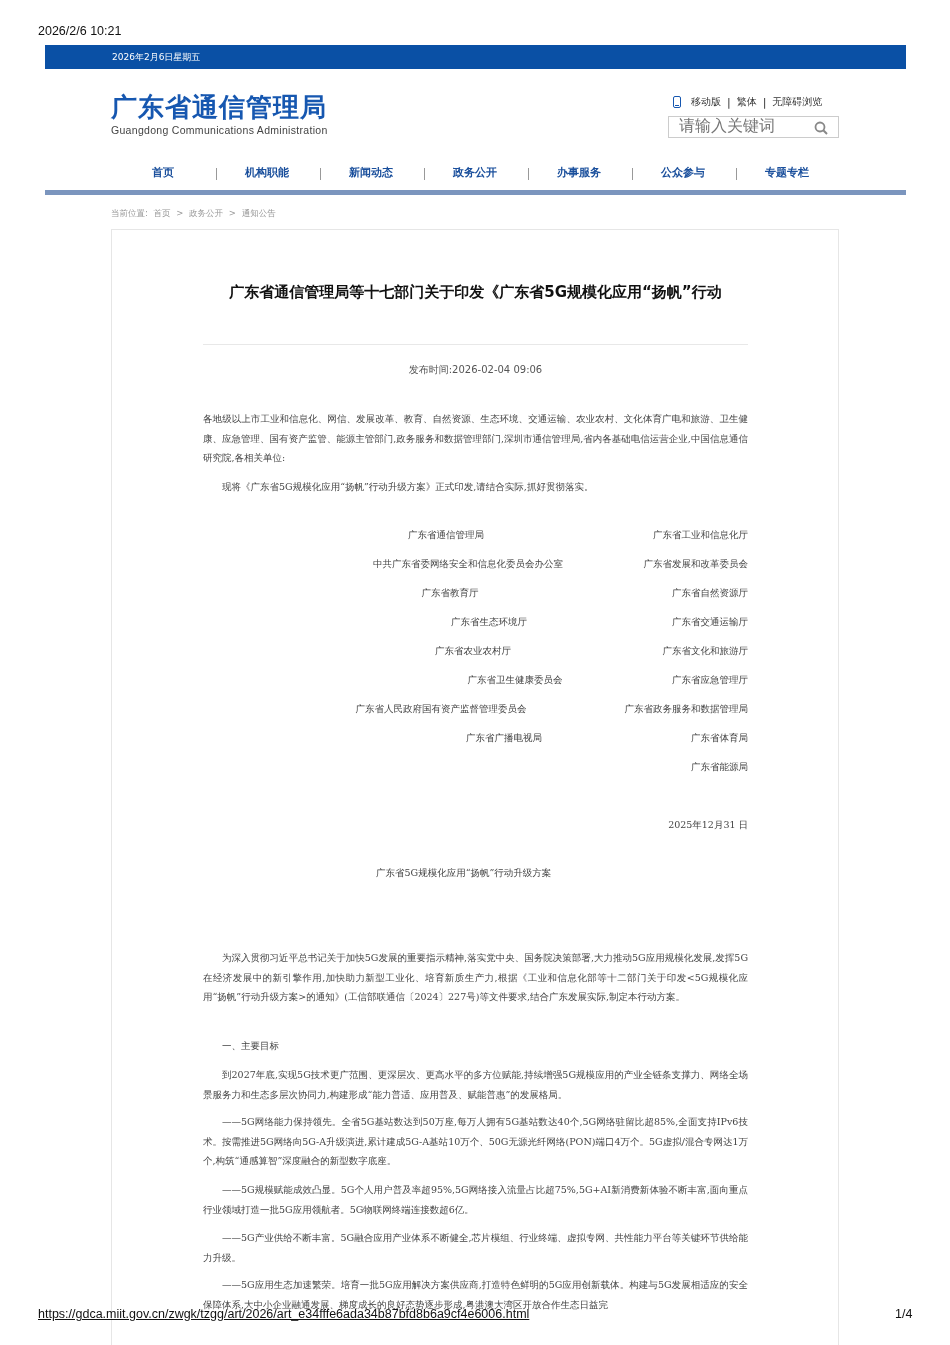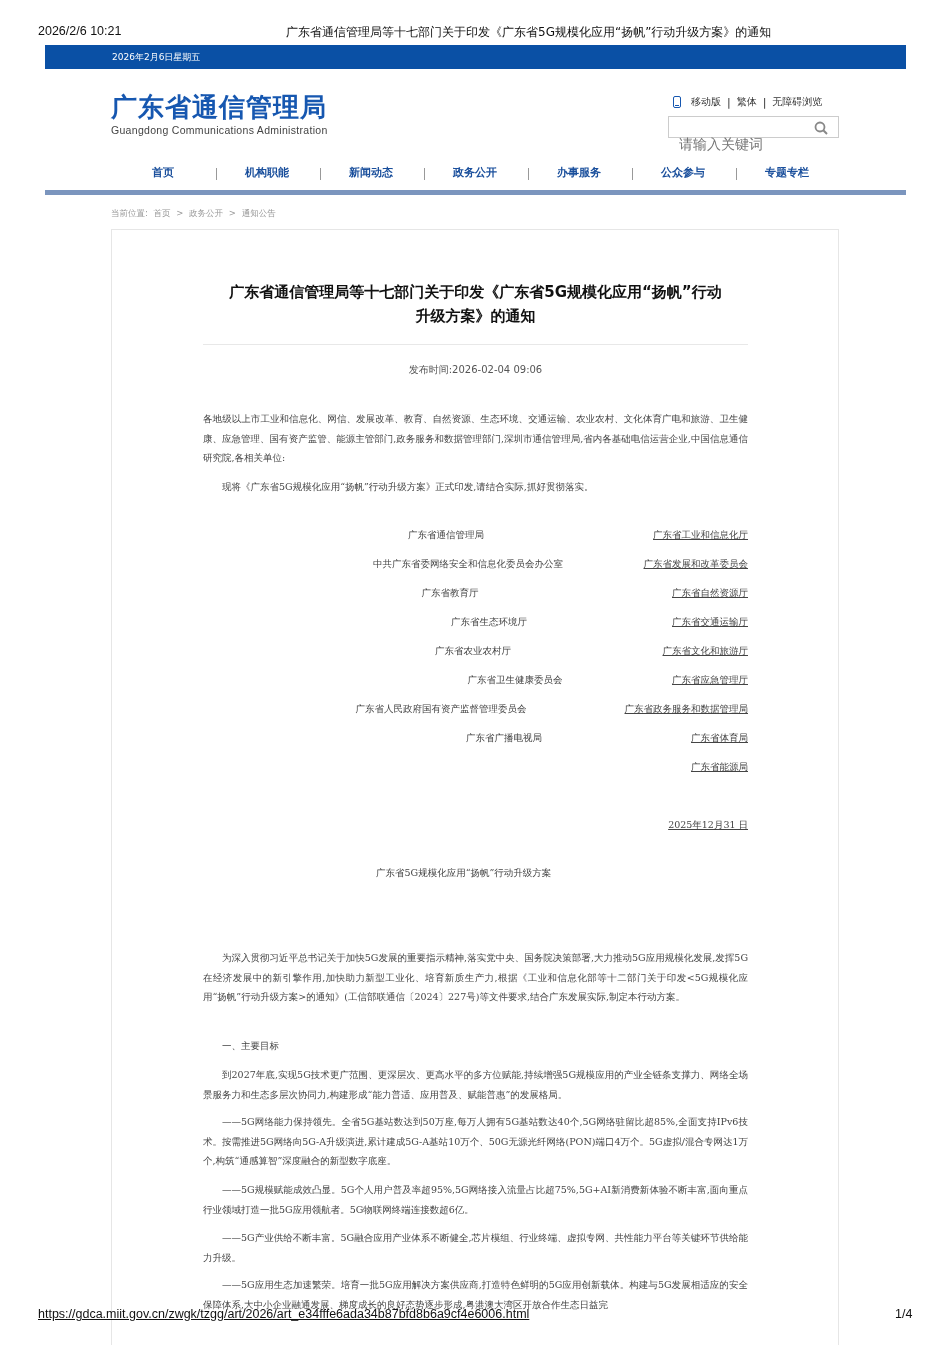--- a/index.html
+++ b/index.html
@@ -13,47 +13,46 @@
   .topbar { position: absolute; top: 45px; left: 45px; width: 861px; height: 24px; background: #0a50a5; }
   .topbar .date { position: absolute; left: 67px; top: 6px; font-size: 9px; color: #fff; }
   .logo { position: absolute; left: 111px; top: 92px; }
   .logo .cn { font-size: 26px; font-weight: bold; color: #1657b0; letter-spacing: 1px; line-height: 30px; }
   .logo .en { font-family: "Liberation Sans", sans-serif; font-size: 10.5px; color: #444; margin-top: 2px; letter-spacing: 0.3px; }
   .tools { position: absolute; left: 673px; top: 95px; font-size: 10px; color: #333; display: flex; align-items: center; }
   .tools .sep { margin: 0 6px; color: #555; font-weight: bold; }
   .phone-icon { width: 8px; height: 12px; border: 1.5px solid #1657b0; border-radius: 2px; margin-right: 10px; position: relative; box-sizing: border-box; }
   .phone-icon::after { content: ""; position: absolute; left: 1px; right: 1px; bottom: 1px; height: 1.5px; background: #1657b0; }
   .search { position: absolute; left: 668px; top: 116px; width: 171px; height: 22px; border: 1px solid #ccc; box-sizing: border-box; }
-  .search input { position: absolute; left: 0; top: 17px; width: 140px; height: 20px; border: none; outline: none; padding: 0 0 0 10px; font-size: 14px; color: #666; background: transparent; font-family: Liberation Sans, sans-serif; }
+  .search input { position: absolute; left: 0; top: 0; width: 140px; height: 20px; border: none; outline: none; padding: 0 0 0 10px; font-size: 16px; color: #666; background: transparent; font-family: Liberation Mono, monospace; }
   .search .search-icon { position: absolute; right: 10px; top: 4px; width: 14px; height: 14px; }
   .nav { position: absolute; top: 165px; left: 45px; width: 861px; height: 22px; }
   .nav .item { position: absolute; top: 0; font-size: 11px; font-weight: bold; color: #1a4f9c; }
   .nav .divider { position: absolute; top: 3px; width: 1px; height: 12px; background: #999; }
   .navbar-line { position: absolute; top: 190px; left: 45px; width: 861px; height: 5px; background: #7b95be; }
   .breadcrumb { position: absolute; top: 208px; left: 111px; font-size: 8.5px; color: #999; }
   .breadcrumb span { margin-right: 3px; }
   .article-box { position: absolute; top: 229px; left: 111px; width: 728px; height: 1120px; border: 1px solid #e6e6e6; border-bottom: none; box-sizing: border-box; }
   .art-title { position: absolute; top: 280px; left: 203px; width: 545px; text-align: center; font-size: 15px; font-weight: bold; color: #111; line-height: 24px; }
   .title-rule { position: absolute; top: 344px; left: 203px; width: 545px; height: 1px; background: #e8e8e8; }
   .pubtime { position: absolute; top: 363px; left: 203px; width: 545px; text-align: center; font-size: 10px; color: #555; }
   .body-text { position: absolute; left: 203px; width: 545px; font-family: "DejaVu Serif", serif; font-size: 9.5px; color: #444; line-height: 19.5px; text-align: justify; margin-top: 28px; }
   .indent { text-indent: 2em; }
   .sig { position: absolute; font-family: "DejaVu Serif", serif; font-size: 9.5px; color: #444; white-space: nowrap; }
   .sig.l { text-align: center; width: 260px; }
-  .sig.r { text-align: right; width: 200px; left: 548px; text-decoration: underline; }
+  .sig.r { text-align: right; width: 200px; left: 548px; }
   .print-footer { position: absolute; top: 1307px; left: 0; width: 950px; font-family: "Liberation Sans", sans-serif; font-size: 12.5px; color: #111; }
   .print-footer .url { position: absolute; left: 38px; text-decoration: underline; }
   .print-footer .page { position: absolute; left: 895px; }
 </style>
 </head>
 <body>
 
 <div class="print-header">
   <span class="ts">2026/2/6 10:21</span>
-  <span class="doc-title">广东省通信管理局等十七部门关于印发《广东省5G规模化应用“扬帆”行动升级方案》的通知</span>
 </div>
 
 <div class="topbar">
   <span class="date">2026年2月6日星期五</span>
 </div>
 
 <div class="logo">
   <div class="cn">广东省通信管理局</div>
   <div class="en">Guangdong Communications Administration</div>
 </div>
@@ -98,21 +97,20 @@
   <span>&gt;</span>
   <span>政务公开</span>
   <span>&gt;</span>
   <span>通知公告</span>
 </div>
 
 <div class="article-box"></div>
 
 <div class="art-title">
   <div>广东省通信管理局等十七部门关于印发《广东省5G规模化应用“扬帆”行动</div>
-  <div>升级方案》的通知</div>
 </div>
 <div class="title-rule"></div>
 <div class="pubtime">发布时间:2026-02-04 09:06</div>
 
 <div class="body-text" style="top:381px">各地级以上市工业和信息化、网信、发展改革、教育、自然资源、生态环境、交通运输、农业农村、文化体育广电和旅游、卫生健康、应急管理、国有资产监管、能源主管部门,政务服务和数据管理部门,深圳市通信管理局,省内各基础电信运营企业,中国信息通信研究院,各相关单位:</div>
 <div class="body-text indent" style="top:449px">现将《广东省5G规模化应用“扬帆”行动升级方案》正式印发,请结合实际,抓好贯彻落实。</div>
 
 <div class="sig l" style="top:529px;left:316px">广东省通信管理局</div>
 <div class="sig r" style="top:529px">广东省工业和信息化厅</div>
 <div class="sig l" style="top:558px;left:338px">中共广东省委网络安全和信息化委员会办公室</div>

